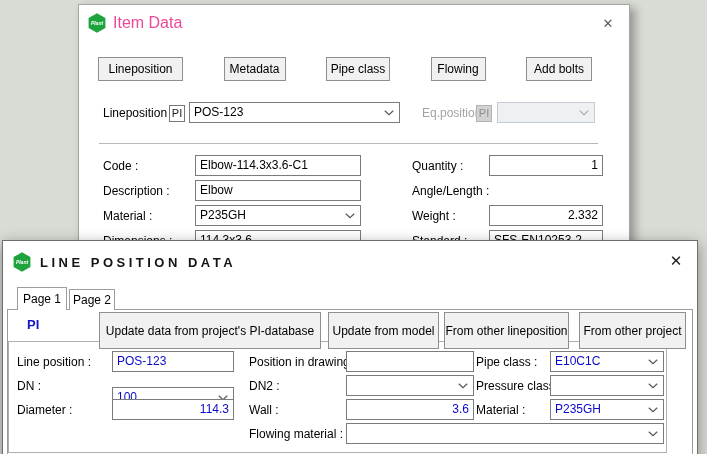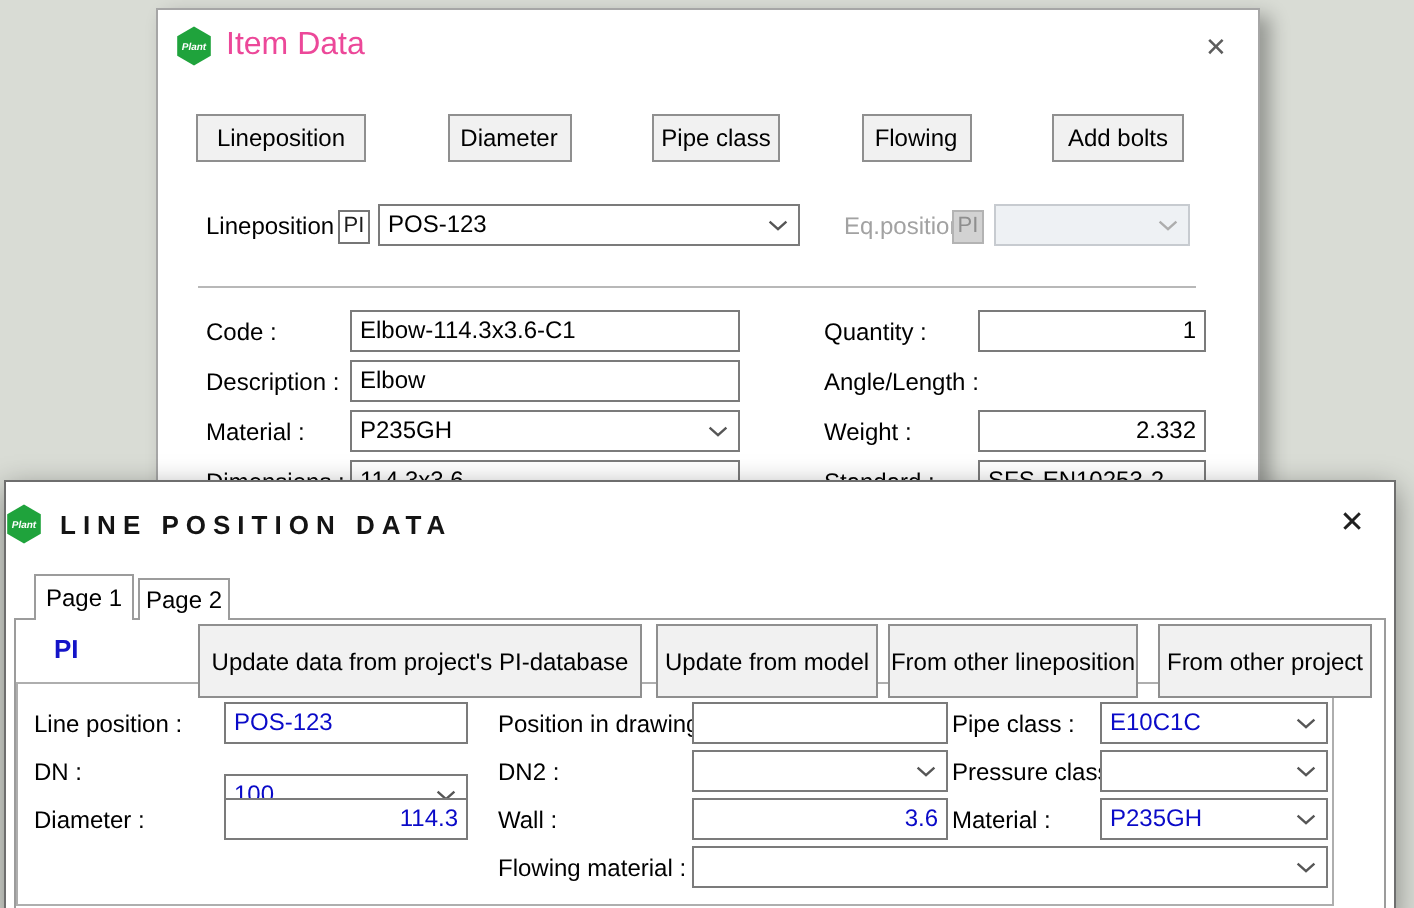--- a/index.html
+++ b/index.html
@@ -58,31 +58,31 @@
   #item-lp-row { position:absolute; left:0; top:97px; width:100%; height:24px; }
   .pi-box {
     position:absolute; top:3px; width:16px; height:17px; border:1px solid #767676;
     font-size:11px; text-align:center; line-height:15px; background:#fff; color:#1c1c1c;
   }
   .pi-box.disabled { background:#d2d2d2; border-color:#b3b3b3; color:#8e8e8e; }
   .tb.disabled { background:#eef1f4; border-color:#c7cbd0; }
   .lbl.disabled { color:#a2a2a2; }
   #item-hline { position:absolute; left:20px; top:138px; width:499px; height:1px; background:#b8b8b8; }
   .iw-lbl-l { left:24px; }
-  .iw-tb-l  { left:96px; width:195px; }
+  .iw-tb-l  { left:116px; width:166px; }
   .iw-lbl-r { left:333px; }
   .iw-tb-r  { left:410px; width:114px; }
   
   #lp-window {
     left:2px; top:240px; width:696px; height:220px;
     border:1px solid #6e6e6e;
     box-shadow:0 4px 14px rgba(0,0,0,0.4);
     z-index:5;
   }
-  #lp-window .titlebar { height:42px; padding-left:0; }
+  #lp-window .titlebar { height:42px; padding-left:10px; }
   #lp-window .win-title {
     margin-left:9px; font-size:13px; font-weight:bold; color:#141414; letter-spacing:3.5px;
   }
   #lp-window .close-btn { right:10px; top:10px; color:#202020; font-size:15px; }
   
   #lp-tabpage {
     position:absolute; left:4px; top:68px; width:686px; height:160px;
     border:1px solid #9c9c9c; border-bottom:none; background:#fff;
   }
   .tab {
@@ -118,21 +118,21 @@
     <svg class="app-icon" viewBox="0 0 18 20">
       <polygon points="9,0.3 17.4,5.1 17.4,14.9 9,19.7 0.6,14.9 0.6,5.1" fill="#1fa33c"></polygon>
       <text x="9" y="11.8" font-size="5" fill="#ffffff" text-anchor="middle" font-weight="bold" font-style="italic">Plant</text>
     </svg>
     <span class="win-title">Item Data</span>
   </div>
   <div class="close-btn">✕</div>
 
   <div id="item-toolbar">
     <div class="btn">Lineposition</div>
-    <div class="btn">Diameter</div>
+    <div class="btn">Metadata</div>
     <div class="btn">Pipe class</div>
     <div class="btn">Flowing</div>
     <div class="btn">Add bolts</div>
   </div>
 
   <div id="item-lp-row">
     <div class="lbl" style="left:24px;">Lineposition :</div>
     <div class="pi-box" style="left:90px;">PI</div>
     <div class="tb" style="left:110px; top:0; width:211px;">
       <span>POS-123</span>

